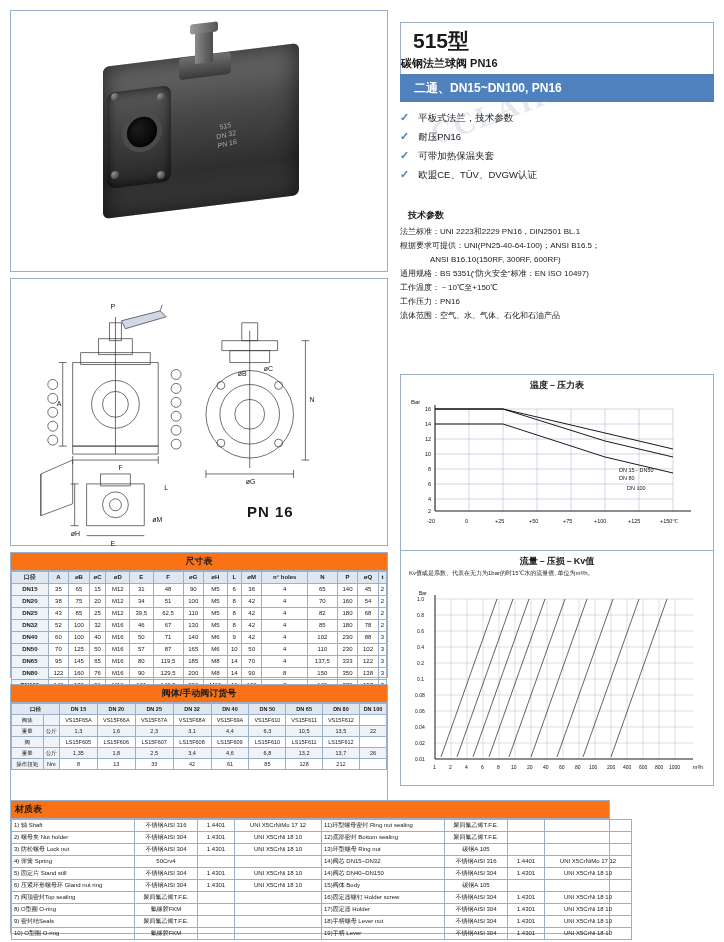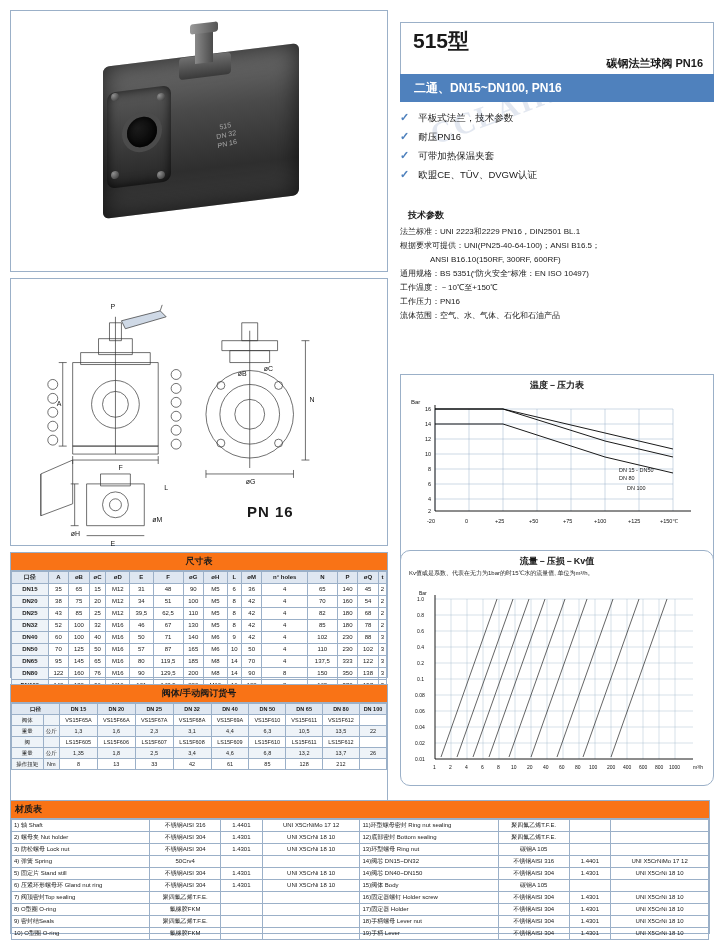--- a/index.html
+++ b/index.html
@@ -84,45 +84,45 @@
   #order-panel{left:10px;top:684px;width:378px;height:124px;}
   table.grid2{border-collapse:collapse;width:100%;font-size:5.5px;}
   table.grid2 th,table.grid2 td{
     border:1px solid #9bb0c8;text-align:center;padding:1px 0;line-height:8px;white-space:nowrap;
   }
   table.grid2 th{background:#dfe7f1;}
   table.grid2 td.lead{background:#eef3f8;text-align:center;}
   table.grid2 tr.alt td{background:#eef3f8;}
 
   
-  #mat-panel{left:10px;top:800px;width:700px;height:134px;}
+  #mat-panel{left:10px;top:800px;width:600px;height:134px;}
   table.mat{border-collapse:collapse;width:100%;font-size:6px;table-layout:fixed;}
   table.mat td{border:1px solid #9bb0c8;padding:1px 2px;line-height:9px;white-space:nowrap;overflow:hidden;}
   table.mat td.name{text-align:left;width:118px;}
   table.mat td.m1{text-align:center;width:58px;}
   table.mat td.m2{text-align:center;width:32px;}
   table.mat td.m3{text-align:center;width:82px;}
   .mat-title{text-align:left;font-weight:bold;padding-left:4px;}
 
   
   #title-box{left:400px;top:10px;width:314px;height:56px;background:#ffffff;border:1px solid #9bb0c8;margin-top:12px;}
   .tb-main{font-size:21px;font-weight:bold;padding:4px 0 0 12px;}
-  .tb-sub{font-size:11px;font-weight:bold;text-align:right;padding:1px 10px 0 0;}
+  .tb-sub{font-size:11px;font-weight:bold;text-align:left;padding:1px 10px 0 0;}
   #blue-bar{position:absolute;left:400px;top:74px;width:314px;height:28px;background:#4f81bd;
     color:#fff;font-size:12px;font-weight:bold;display:flex;align-items:center;padding-left:14px;box-sizing:border-box;}
   #features{position:absolute;left:400px;top:112px;width:314px;}
   .feat{display:flex;align-items:flex-start;margin-bottom:6px;font-size:9.5px;}
   .chk{color:#4f81bd;font-weight:bold;margin-right:9px;font-size:11px;line-height:11px;}
   #specs{position:absolute;left:400px;top:208px;width:314px;font-size:8px;line-height:14px;}
   .spec-h{font-weight:bold;font-size:9px;margin-bottom:3px;margin-left:8px;}
   .spec-ind{padding-left:30px;}
 
   
   #tp-panel{left:400px;top:374px;width:314px;height:202px;}
-  #kv-panel{left:400px;top:550px;width:314px;height:236px;border-radius:10px;}
+  #kv-panel{left:400px;top:550px;width:314px;height:236px;}
   .chart-head{text-align:center;font-weight:bold;font-size:9px;padding:4px 0 1px;}
   .chart-note{font-size:6px;padding:0 6px 2px 8px;line-height:9px;}
   .chart-anno{position:absolute;font-size:5.5px;line-height:7px;}
 
   
   .wm{position:absolute;color:rgba(150,170,200,.28);font-size:30px;font-weight:bold;
     font-family:"Liberation Serif",serif;letter-spacing:2px;transform:rotate(-20deg);
     pointer-events:none;user-select:none;}
 </style>
 </head>

